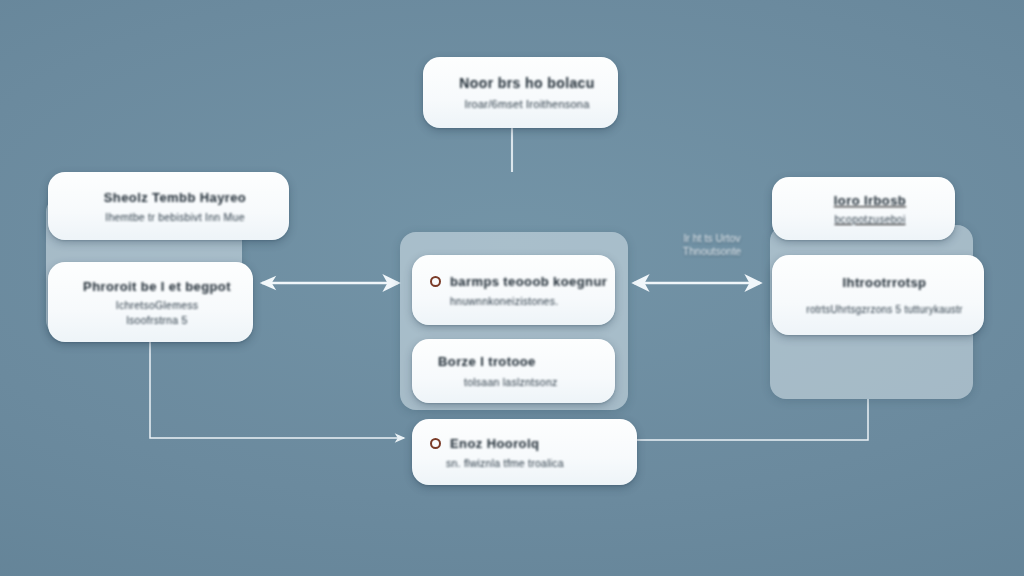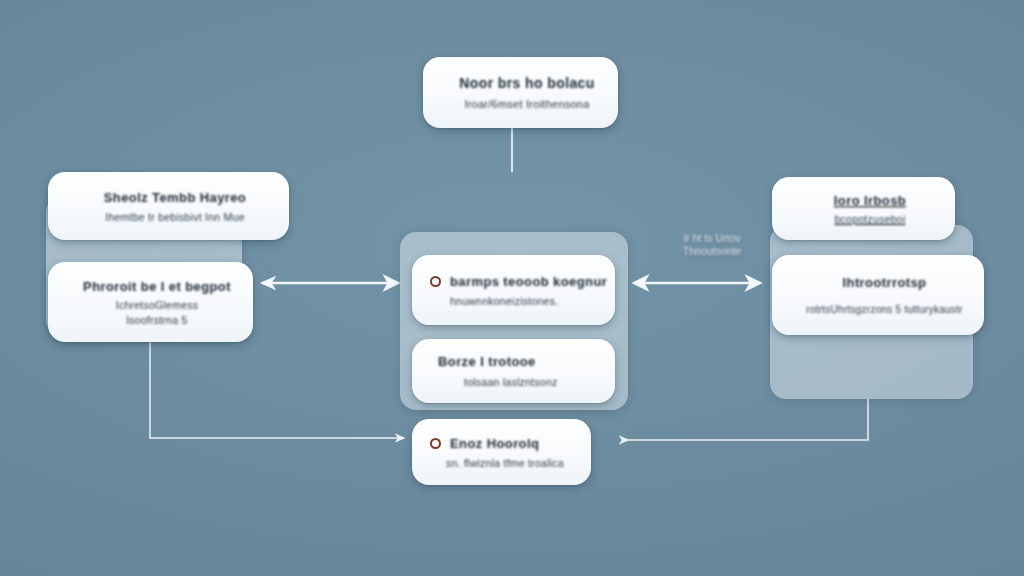--- a/index.html
+++ b/index.html
@@ -167,21 +167,21 @@
       <span class="ttl" style="font-size:13px;">barmps teooob koegnur</span>
     </div>
     <div class="sub" style="font-size:10.5px; margin-left:20px;">hnuwnnkoneizistones.</div>
   </div>
 
   <div class="card leftalign" style="left:412px; top:339px; width:203px; height:64px; padding:0 0 0 26px; box-sizing:border-box;">
     <div class="ttl" style="font-size:13px; margin-bottom:7px;">Borze I trotooe</div>
     <div class="sub" style="font-size:10.5px; margin-left:26px;">tolsaan laslzntsonz</div>
   </div>
 
-  <div class="card leftalign" style="left:412px; top:419px; width:179px; height:66px; padding:0 0 0 18px; box-sizing:border-box;text-align:center;">
+  <div class="card leftalign" style="left:412px; top:419px; width:225px; height:66px; padding:0 0 0 18px; box-sizing:border-box;text-align:center;">
     <div class="row" style="margin-bottom:6px;">
       <span class="ring"></span>
       <span class="ttl" style="font-size:13px;">Enoz Hoorolq</span>
     </div>
     <div class="sub" style="font-size:10.5px; margin-left:16px;">sn. flwiznla tfme troalica</div>
   </div>
 
   <div class="panel" style="left:770px; top:225px; width:203px; height:174px;"></div>
 
   <div class="card" style="left:772px; top:177px; width:170px; height:63px;text-decoration:underline;">

